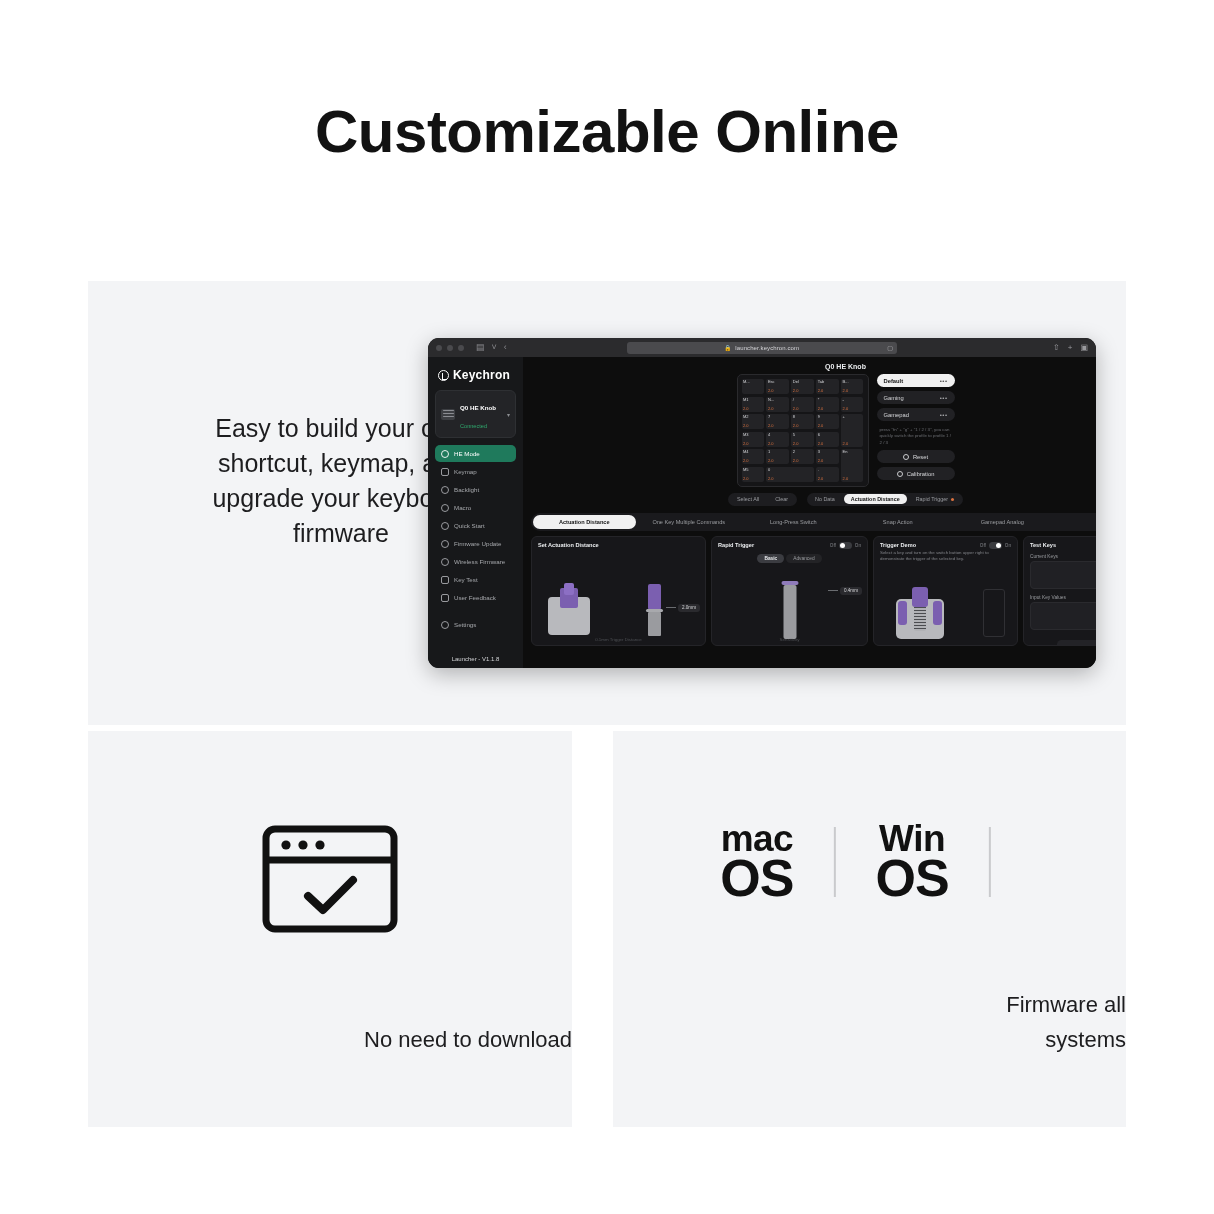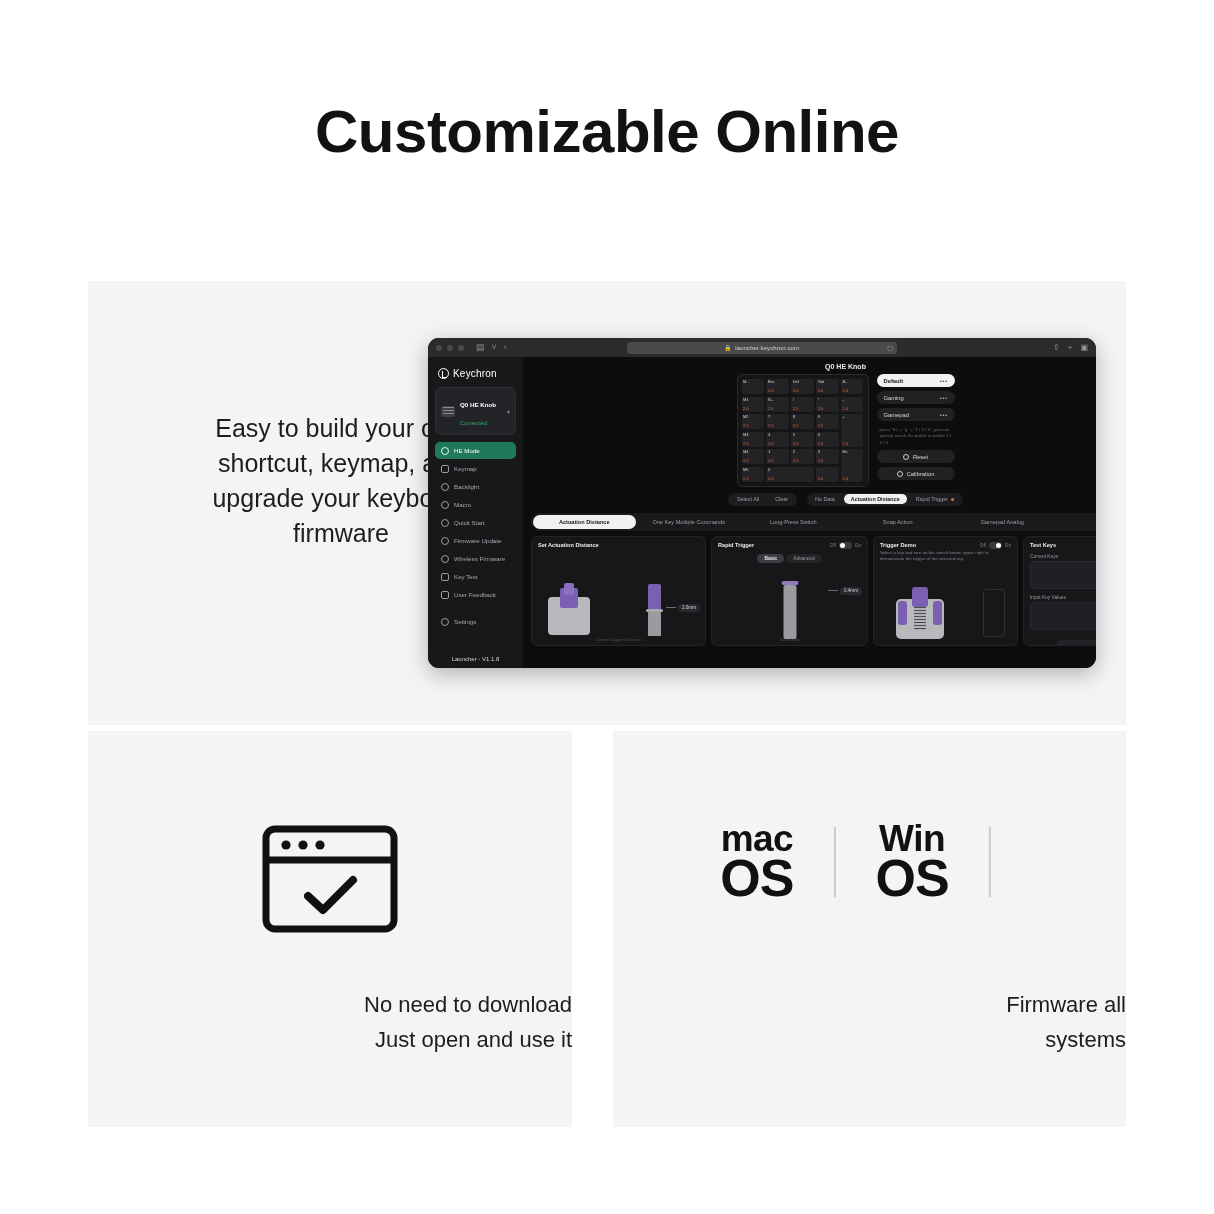--- a/index.html
+++ b/index.html
@@ -73,21 +73,21 @@
   .brand { display:flex; align-items:center; gap:4px; padding: 3px 3px 8px 3px; }
   .brand-mark {
     width:11px; height:11px; border-radius:50%;
     border:1.2px solid #fff; position:relative; flex:none;
   }
   .brand-mark::after{
     content:""; position:absolute; left:3px; top:2px;
     width:4px;height:6px; border-left:1.2px solid #fff;
     border-bottom:1.2px solid #fff;
   }
-  .brand-name { font-size:10px; color:#fff; font-weight:400; letter-spacing:.2px; }
+  .brand-name { font-size:12px; color:#fff; font-weight:700; letter-spacing:.2px; }
 
   .device {
     background:#232427; border-radius:6px; padding:5px 5px;
     display:flex; align-items:center; gap:5px; margin-bottom:7px;
     border:1px solid #2e3033;
   }
   .device-thumb{
     width:14px;height:11px;background:#3d3f43;border-radius:2px;flex:none;
     display:grid; grid-template-rows:repeat(3,1fr); gap:1px; padding:1.5px;
   }
@@ -604,21 +604,20 @@
         <rect x="6" y="10" width="128" height="100" rx="9" fill="none" stroke="#111" stroke-width="7"></rect>
         <line x1="6" y1="41" x2="134" y2="41" stroke="#111" stroke-width="7"></line>
         <circle cx="26" cy="26" r="4.6" fill="#111"></circle>
         <circle cx="43" cy="26" r="4.6" fill="#111"></circle>
         <circle cx="60" cy="26" r="4.6" fill="#111"></circle>
         <polyline points="48,77 63,91 93,61" fill="none" stroke="#111" stroke-width="8" stroke-linecap="round" stroke-linejoin="round"></polyline>
       </svg>
     </div>
     <p class="card-cap">
       <span>No need to download</span><br>
-      <span>Just open and use it</span>
     </p>
   </section>
 
   <section class="card-br">
     <div class="oslogos">
       <span class="os">
         <span class="top">mac</span>
         <span class="bot">OS</span>
       </span>
       <span class="vdiv"></span>

